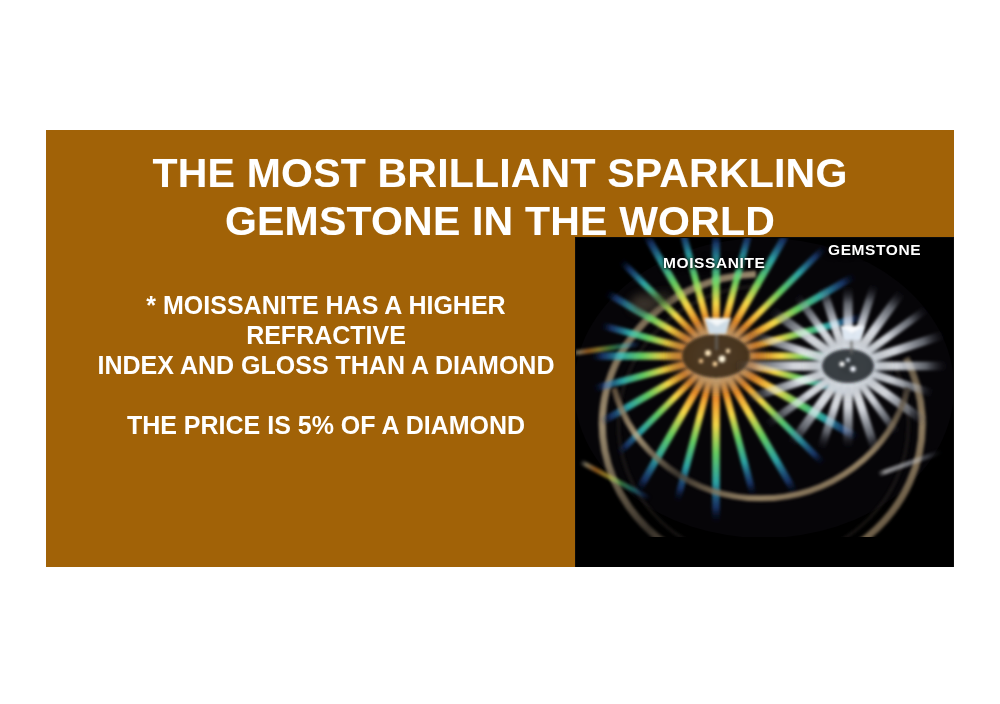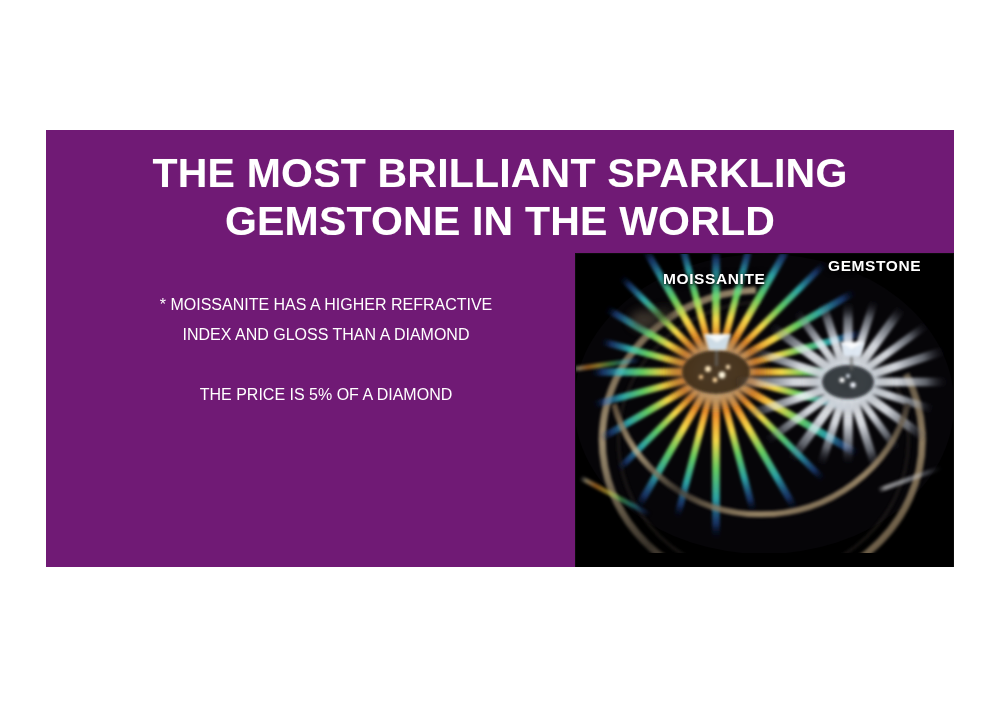--- a/index.html
+++ b/index.html
@@ -44,38 +44,38 @@
   }
 
   
   #bullet-block {
     position: absolute;
     left: 20px;
     top: 160px;
     width: 520px;
     text-align: center;
     color: #ffffff;
-    font-weight: normal;
-    font-size: 16px;
+    font-weight: bold;
+    font-size: 25px;
     line-height: 30px;
   }
   .bullet-line {
     white-space: pre-line;
     margin-bottom: 30px;
   }
   .bullet-line:last-child {
     margin-bottom: 0;
     text-align: center;
   }
 
   
   #gem-photo {
     position: absolute;
     left: 530px;
-    top: 124px;
+    top: 108px;
     width: 377px;
     height: 340px;
     background: #000000;
     overflow: hidden;
     box-shadow: 0 0 0 1px #0a0a0a;
   }
   #gem-photo svg {
     display: block;
     width: 377px;
     height: 299px;
@@ -93,21 +93,21 @@
     top: 16px;
   }
   #label-diamond {
     left: 252px;
     top: 3px;
   }
 </style>
 </head>
 <body style="background: rgb(255, 255, 255);">
 
-<div id="slide-panel" style="background: #701a75;">
+<div id="slide-panel" style="background: #a16207;">
 
   <div id="slide-title">THE MOST BRILLIANT SPARKLING
 GEMSTONE IN THE WORLD</div>
 
   <div id="bullet-block">
     <div class="bullet-line">* MOISSANITE HAS A HIGHER REFRACTIVE
 INDEX AND GLOSS THAN A DIAMOND</div>
     <div class="bullet-line">THE PRICE IS 5% OF A DIAMOND</div>
   </div>
 

